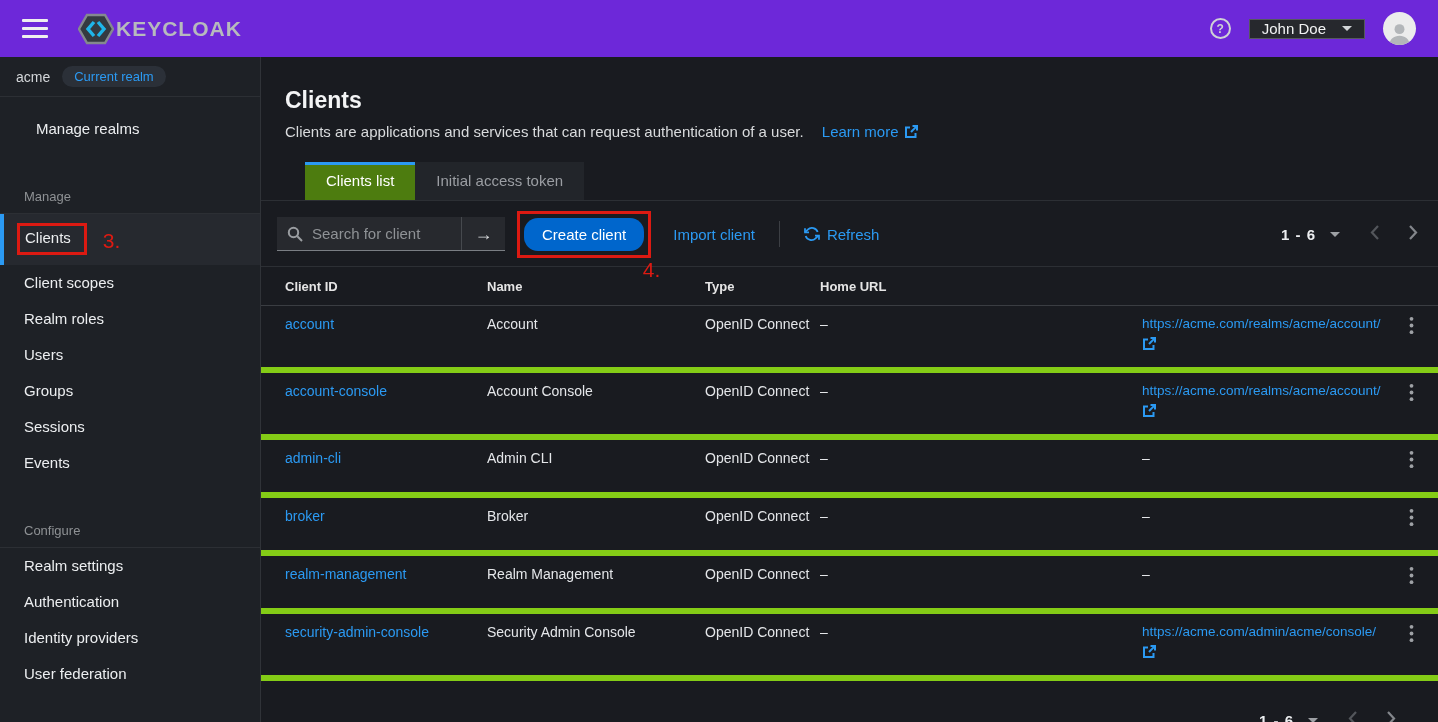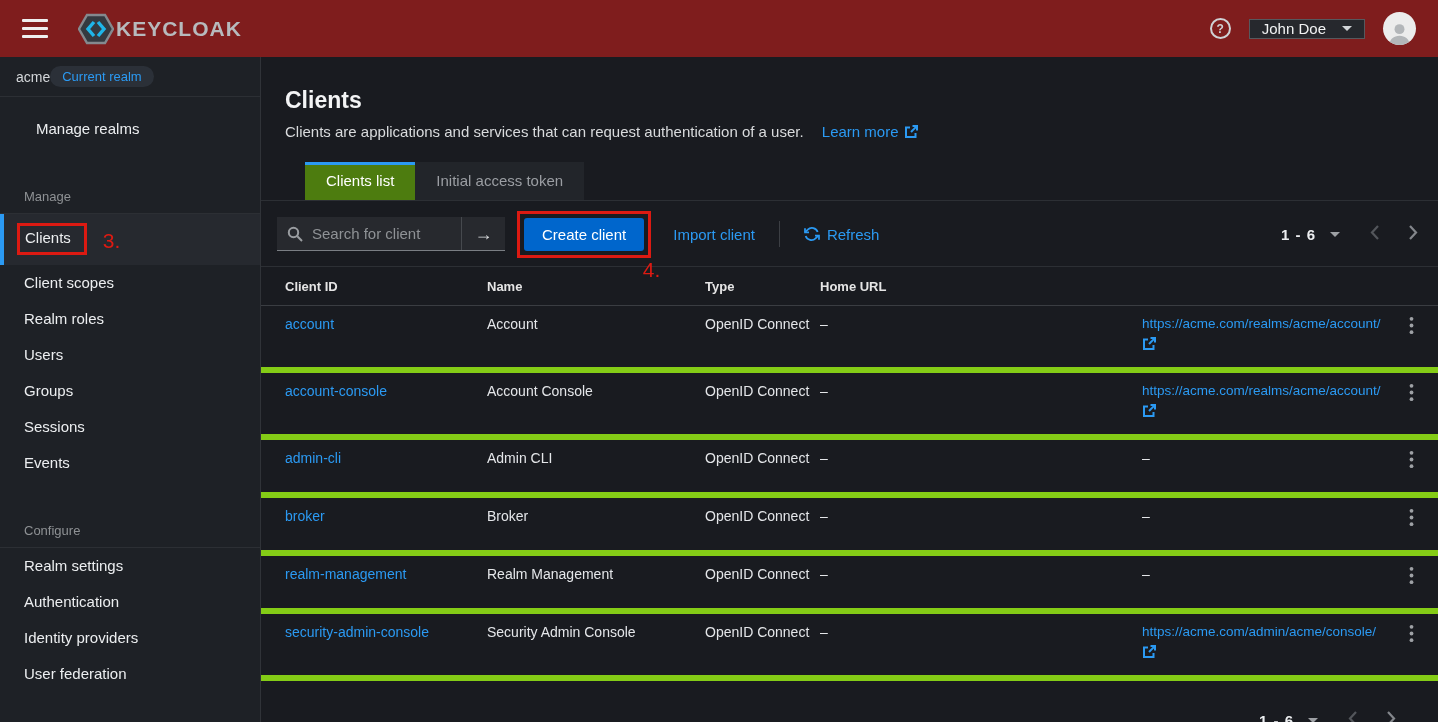--- a/index.html
+++ b/index.html
@@ -6,42 +6,42 @@
   html,body { margin:0; padding:0; }
   body {
     width:1438px; height:722px; overflow:hidden;
     background:#191b20; color:#e4e6e9;
     font-family:"Liberation Sans", sans-serif;
   }
   .app { display:grid; grid-template-rows:57px 1fr; grid-template-columns:261px 1fr; height:722px; }
 
   
   header {
-    grid-column:1 / 3; background:#7f1d1d; display:flex; align-items:center; padding:0 22px;
+    grid-column:1 / 3; background:#6d28d9; display:flex; align-items:center; padding:0 22px;
   }
   .hamburger { width:26px; cursor:pointer; }
   .hamburger span { display:block; height:3px; background:#efefef; margin:5px 0; border-radius:1px; }
   .brand { display:flex; align-items:center; margin-left:30px; gap:2px; cursor:pointer; }
   .brand-text { font-size:21px; font-weight:bold; letter-spacing:1px; color:#b7babd; }
   .header-right { margin-left:auto; display:flex; align-items:center; gap:18px; }
   .help {
     width:21px; height:21px; border-radius:50%; border:2px solid #cfd2d5; color:#cfd2d5;
     font-size:12px; font-weight:bold; display:flex; align-items:center; justify-content:center; cursor:pointer;
   }
   .user-menu {
     background:#26282d; border:1px solid #56595e; color:#f2f3f4; font-size:15px;
     height:20px; padding:0 12px; display:flex; align-items:center; gap:16px; cursor:pointer;
     font-family:"Liberation Sans", sans-serif;
   }
   .caret-down { width:0; height:0; border-left:5px solid transparent; border-right:5px solid transparent; border-top:5px solid #d2d5d8; }
   .avatar { width:33px; height:33px; border-radius:50%; background:#ececec; display:flex; align-items:flex-end; justify-content:center; overflow:hidden; cursor:pointer; }
 
   
   aside { background:#1e2126; border-right:1px solid #303338; overflow:hidden; }
-  .realm-row { height:40px; display:flex; align-items:center; padding:0 16px; border-bottom:1px solid #2c2f34; cursor:pointer; }
+  .realm-row { height:40px; display:flex; align-items:center; gap:12px; padding:0 16px; border-bottom:1px solid #2c2f34; cursor:pointer; }
   .realm-name { color:#d4d7da; font-size:14px; }
   .realm-badge { color:#2b9af3; font-size:13px; background:#2b3038; padding:3px 12px; border-radius:12px; }
   .nav-item { color:#eceef0; font-size:15px; padding:8px 24px; cursor:pointer; line-height:20px; }
   .nav-item.top-item { margin-top:14px;padding-left:36px; }
   .nav-section { margin-top:42px; }
   .nav-section-label { color:#8e9194; font-size:13px; padding:0 0 9px 24px; }
   .nav-divider { border-top:1px solid #2c2f34; }
   .nav-item.selected {
     background:#26292f; border-left:4px solid #2b9af3; padding:9px 24px 10px 13px;
   }
@@ -66,21 +66,21 @@
     flex:1; min-width:0; background:transparent; border:none; outline:none;
     color:#e6e8ea; font-size:15px; font-family:"Liberation Sans", sans-serif;
   }
   .search-group input::placeholder { color:#8f9296; }
   .search-btn {
     flex:none; width:44px; height:100%; background:transparent; border:none; border-left:1px solid #46494e;
     color:#d6d8da; font-size:18px; cursor:pointer; line-height:1;
   }
   .create-wrap { position:relative; margin-left:12px; border:3px solid #dc1a12; padding:4px; }
   .create-btn {
-    background:#0066cc; color:#fff; border:none; border-radius:3px; font-size:15px;
+    background:#0066cc; color:#fff; border:none; border-radius:14px; font-size:15px;
     padding:8px 18px; cursor:pointer; font-family:"Liberation Sans", sans-serif;
   }
   .step-float { position:absolute; right:-12px; bottom:-27px; color:#dc1a12; font-size:21px; }
   .tool-link { color:#2b9af3; font-size:15px; text-decoration:none; cursor:pointer; }
   .import-link { margin-left:22px; }
   .vdiv { width:1px; height:26px; background:#3c3f44; margin:0 24px; }
   .refresh-link { display:inline-flex; align-items:center; gap:7px; }
   .spacer { flex:1; }
 
   .pagination { display:flex; align-items:center; color:#eceef0; font-size:15px; }

